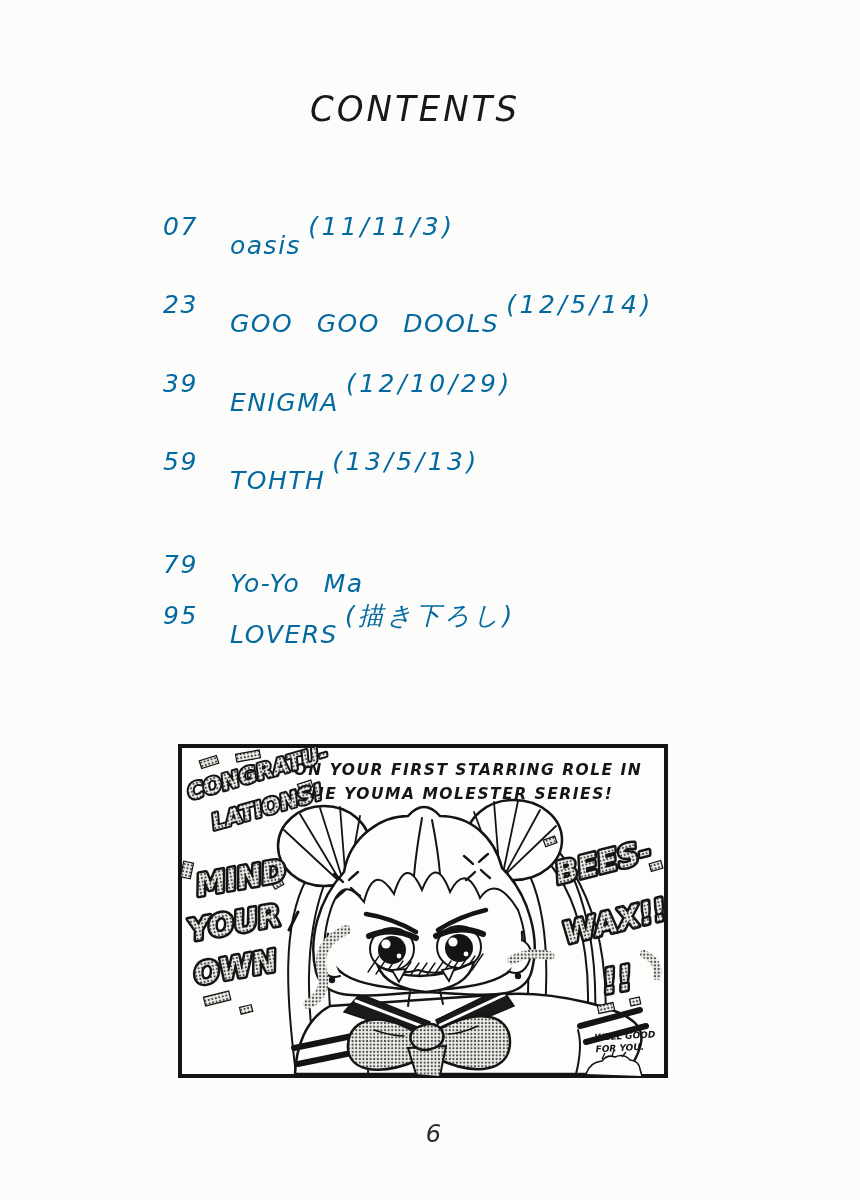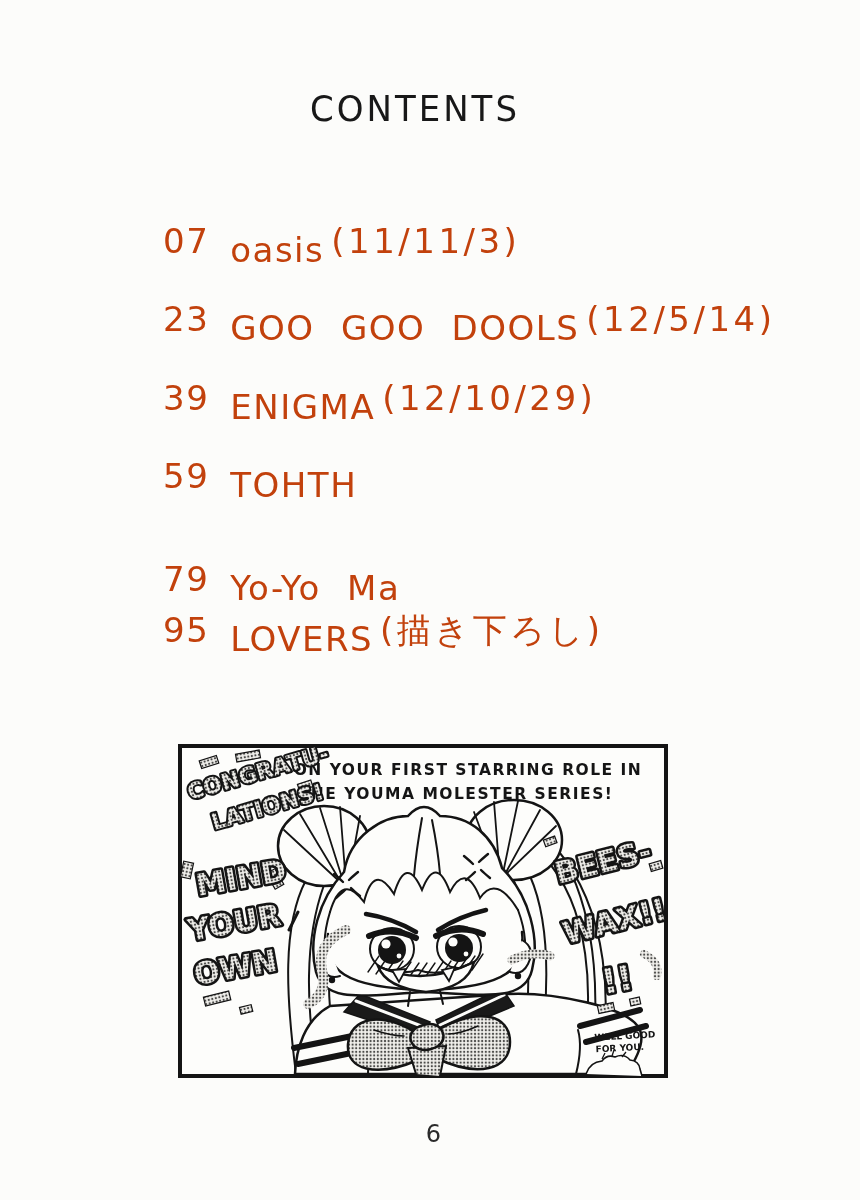--- a/index.html
+++ b/index.html
@@ -7,32 +7,33 @@
     width:860px;height:1200px;
     background:#ffffff;
     font-family:"DejaVu Sans","Liberation Sans",sans-serif;
     color:#1b1b1b;
     position:relative;
     overflow:hidden;
   }
   .page{
     position:absolute;left:0;top:0;width:860px;height:1200px;
     background:#fcfcfa;
+    font-style:italic;
   }
   .contents-title{
     position:absolute;top:88px;left:0;right:30px;
     text-align:center;
     font-size:34px;letter-spacing:3px;font-weight:400;
     color:#181818;
     transform:scaleY(1.05);
   }
   .toc{position:absolute;left:163px;top:0;width:640px;}
   .toc-row{
-    position:absolute;left:0;display:flex;align-items:center;
-    font-size:34px;font-weight:400;color:#c2410c;
+    position:absolute;left:0;display:flex;align-items:flex-start;
+    font-size:25px;font-weight:400;color:#0369a1;
     letter-spacing:1.5px;white-space:nowrap;line-height:1;
   }
   .toc-num{display:inline-block;min-width:46px;margin-right:21px;}
   .toc-title{word-spacing:14px;margin-top:19px;}
   .toc-date{margin-left:7px;letter-spacing:3.5px;}
   .r1{top:214px}.r2{top:292px}.r3{top:371px}.r4{top:449px}.r5{top:552px}.r6{top:603px}
   .panel{
     position:absolute;left:178px;top:744px;width:490px;height:334px;
   }
   .page-num{
@@ -70,20 +71,21 @@
       <span class="toc-date">(12/5/14)</span>
     </div>
     <div class="toc-row r3">
       <span class="toc-num">39</span>
       <span class="toc-title">ENIGMA</span>
       <span class="toc-date">(12/10/29)</span>
     </div>
     <div class="toc-row r4">
       <span class="toc-num">59</span>
       <span class="toc-title">TOHTH</span>
+      <span class="toc-date">(13/5/13)</span>
     </div>
     <div class="toc-row r5">
       <span class="toc-num">79</span>
       <span class="toc-title">Yo-Yo Ma</span>
     </div>
     <div class="toc-row r6">
       <span class="toc-num">95</span>
       <span class="toc-title">LOVERS</span>
       <span class="toc-date">(描き下ろし)</span>
     </div>

